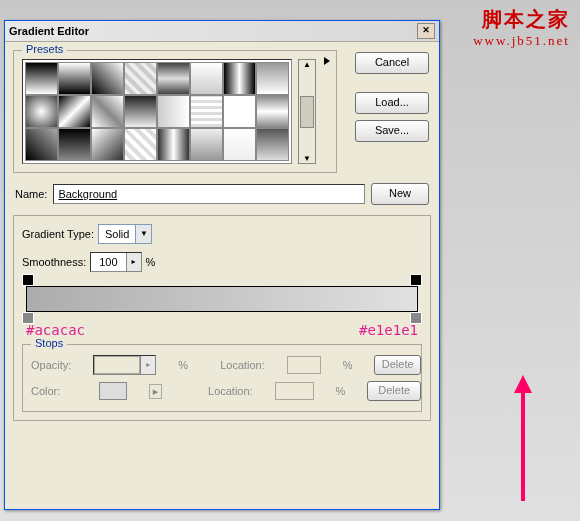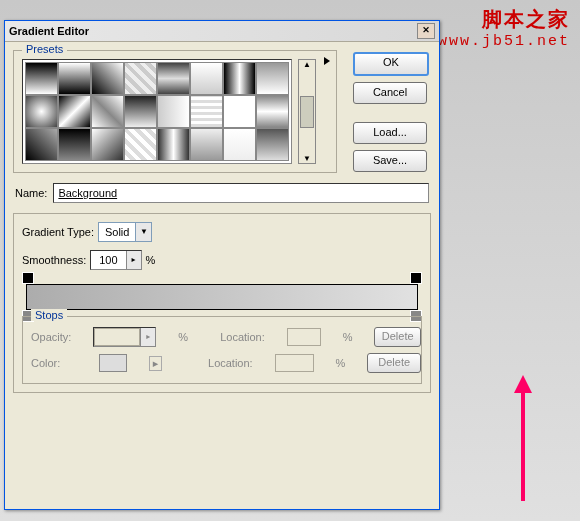--- a/index.html
+++ b/index.html
@@ -1,18 +1,18 @@
 <!DOCTYPE html>
 <html><head>
 <meta charset="utf-8">
 <style>
 body{margin:0;background:linear-gradient(to bottom,#c8c8c8,#e0e0e0);font-family:Tahoma,sans-serif;font-size:11px;color:#000;width:580px;height:521px;position:relative;overflow:hidden}
 .watermark{position:absolute;top:6px;right:10px;text-align:right}
 .watermark .cn{color:#cc0000;font-weight:bold;font-size:20px;font-family:SimHei,sans-serif;letter-spacing:2px}
-.watermark .en{color:#cc0000;font-size:15px;letter-spacing:2px;font-family:Liberation Mono, monospace}
+.watermark .en{color:#cc0000;font-size:13px;letter-spacing:2px;font-family:Liberation Serif, serif}
 .dialog{position:absolute;top:20px;left:4px;width:434px;height:488px;background:#ece9d8;border:1px solid #0054e3;box-shadow:1px 1px 3px rgba(0,0,0,.4)}
 .titlebar{background:linear-gradient(to right,#e8e8e8,#d8d8d8);height:20px;line-height:20px;padding:0 4px;font-weight:bold;display:flex;justify-content:space-between;align-items:center;border-bottom:1px solid #aca899}
 .closebtn{width:16px;height:14px;background:#e8d8c8;border:1px solid #888;text-align:center;line-height:12px;cursor:pointer;font-size:9px}
 .body{padding:8px;position:relative}
 .fieldset{border:1px solid #aca899;margin:0 0 10px 0;padding:8px;position:relative}
 .fieldset .legend{position:absolute;top:-8px;left:8px;background:#ece9d8;padding:0 4px;color:#003399}
 .presets-box{display:flex;gap:4px}
 .swatches{display:grid;grid-template-columns:repeat(8,33px);grid-auto-rows:33px;gap:0;border:1px inset #888;background:#fff;padding:2px}
 .sw{border:1px solid #888}
 .scroll{width:16px;border:1px solid #888;background:#ece9d8;display:flex;flex-direction:column;justify-content:space-between;align-items:center;margin-left:2px}
@@ -57,21 +57,20 @@
   <div class="en">www.jb51.net</div>
 </div>
 
 <div class="dialog">
   <div class="titlebar">
     <span>Gradient Editor</span>
     <div class="closebtn">✕</div>
   </div>
   <div class="body">
     <div class="rbtns">
-      <div class="btn def">OK</div>
       <div class="btn">Cancel</div>
       <div style="height:6px"></div>
       <div class="btn">Load...</div>
       <div class="btn">Save...</div>
     </div>
 
     <div class="fieldset" style="width:306px">
       <div class="legend">Presets</div>
       <div class="flyout"></div>
       <div class="presets-box">
@@ -105,20 +104,21 @@
           <div class="arr">▲</div>
           <div class="thumb"></div>
           <div class="arr">▼</div>
         </div>
       </div>
     </div>
 
     <div class="namerow">
       <span>Name:</span>
       <input class="txt" style="flex: 1 1 0%; text-decoration: underline;" value="Background">
+      <div class="btn" style="width:56px">New</div>
     </div>
 
     <div class="fieldset">
       <div class="row">
         <span>Gradient Type:</span>
         <div class="combo">
           <span>Solid</span>
           <div class="dd">▼</div>
         </div>
       </div>
@@ -130,20 +130,24 @@
         </div>
         <span>%</span>
       </div>
 
       <div class="gradbar">
         <div class="stop t l"></div>
         <div class="stop t r"></div>
         <div class="bar"></div>
         <div class="stop b l"></div>
         <div class="stop b r"></div>
+      </div>
+      <div class="hex">
+        <span>#acacac</span>
+        <span>#e1e1e1</span>
       </div>
 
       <div class="stops-fs">
         <div class="legend">Stops</div>
         <div class="stoprow">
           <span style="width:50px;text-align:right">Opacity:</span>
           <div class="spin">
               <span class="dis" style="width:28px"></span>
               <div class="ar">▸</div>
             </div>

